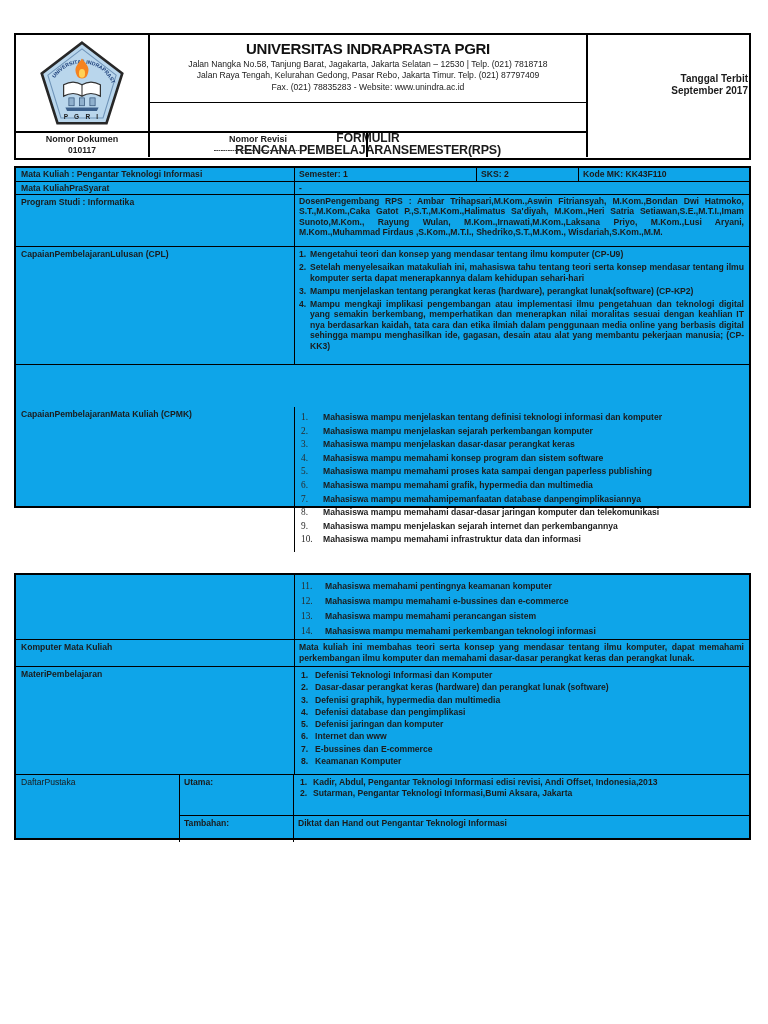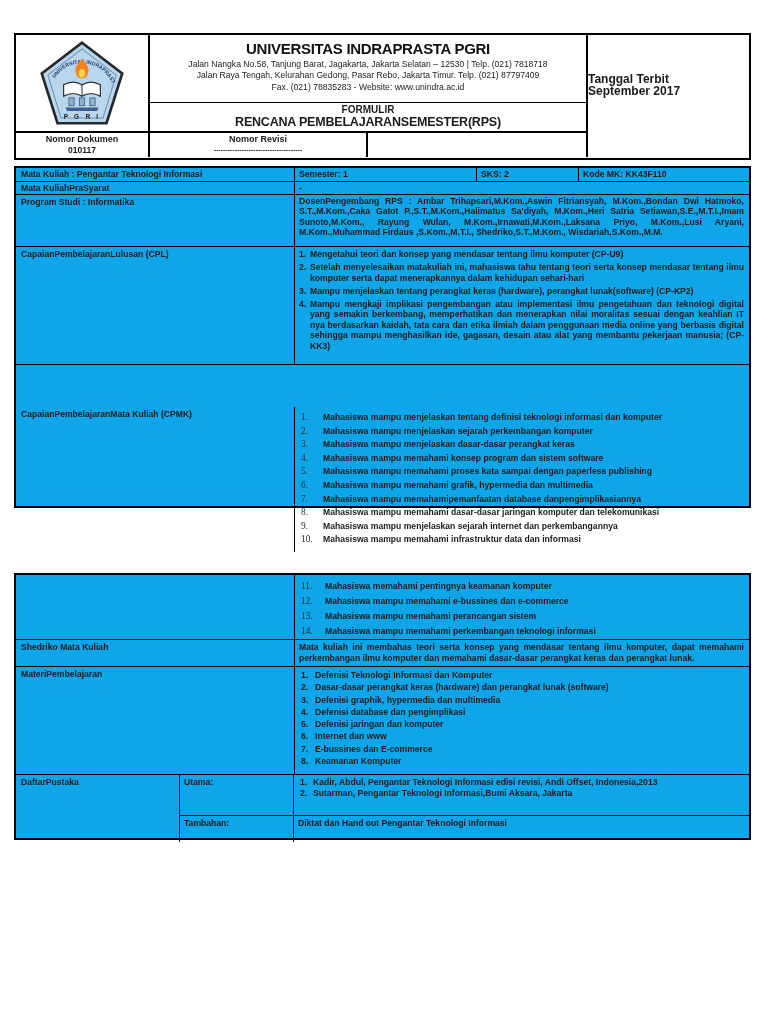--- a/index.html
+++ b/index.html
@@ -14,23 +14,23 @@
     border:2.5px solid #000;
     display:grid;
     grid-template-columns:134px 218px 218px 162px;
     grid-template-rows:68px 30px 24px;
   }
   .h-logo { grid-column:1; grid-row:1 / span 2; border-right:2px solid #000; border-bottom:2px solid #000; display:flex; align-items:center; justify-content:center; }
   .h-mid  { grid-column:2 / span 2; grid-row:1; border-bottom:1.5px solid #000; text-align:center; padding-top:3px; }
   .h-univ { font-size:15px; font-weight:bold; letter-spacing:-0.3px; line-height:21px; color:#111; }
   .h-addr { font-size:8.6px; line-height:11.3px; color:#222; }
   .h-form { grid-column:2 / span 2; grid-row:2; border-bottom:2px solid #000; text-align:center; padding-top:2px; }
-  .h-form-type { font-size:10px; font-weight:bold; line-height:10px; }
+  .h-form-type { font-size:12px; font-weight:bold; line-height:10px;margin-top:28px; }
   .h-form-title{ font-size:12.5px; font-weight:bold; line-height:15px; letter-spacing:-0.2px; }
-  .h-tgl  { grid-column:4; grid-row:1 / span 3; border-left:2px solid #000; text-align:left; padding-top:38px; font-size:12px; font-weight:bold; line-height:12px; }
+  .h-tgl  { grid-column:4; grid-row:1 / span 3; border-left:2px solid #000; text-align:right; padding-top:38px; font-size:10px; font-weight:bold; line-height:12px; }
   .h-b1 { grid-column:1; grid-row:3; border-right:2px solid #000; text-align:center; }
   .h-b2 { grid-column:2; grid-row:3; border-right:2px solid #000; text-align:center; }
   .h-b3 { grid-column:3; grid-row:3; text-align:center; }
   .h-blabel { font-size:9px; font-weight:bold; line-height:11px; padding-top:1px; }
   .h-bvalue { font-size:8.5px; font-weight:bold; line-height:10px; }
   .h-dash  { font-size:7px; font-weight:bold; letter-spacing:0; color:#333; line-height:10px; }
 
   
   .btable { position:absolute; left:14px; width:737px; border:2px solid #000; background:#0ea5e9; }
   .bt1 { top:166px; height:342px; }
@@ -72,21 +72,21 @@
   .cont-list .it { line-height:15px; }
   .cont-list .it::before { width:24px; padding-left:2px; font-family:"Liberation Serif", serif; font-weight:normal; font-size:9.3px; color:#2a2a2a; }
   .materi-list { padding-top:2px; }
   .materi-list .it { line-height:12.3px; }
   .materi-list .it::before { width:14px; padding-left:2px; font-weight:bold; }
   .utama-list { padding-top:2px; }
   .utama-list .it { line-height:11px; }
   .utama-list .it::before { width:13px; padding-left:2px; font-weight:bold; }
 
   
-  .pus-label { width:164px; min-width:164px; border-right:1.5px solid #000; padding:2px 4px 1px 5px; font-size:8.6px; font-weight:bold; }
+  .pus-label { width:164px; min-width:164px; border-right:1.5px solid #000; padding:2px 4px 1px 5px; font-size:8.6px; font-weight:normal; }
   .pus-right { flex:1; display:flex; flex-direction:column; }
   .pus-subrow { display:flex; flex:none; }
   .pus-subrow.first { height:41px; border-bottom:1.5px solid #000; }
   .pus-subrow.second { flex:1; }
   .pus-sublabel { width:114px; min-width:114px; border-right:1.5px solid #000; padding:2px 4px; font-size:8.6px; font-weight:bold; }
   .pus-content { flex:1; padding:2px 5px 1px 4px; font-size:8.6px; font-weight:bold; line-height:11px; }
 </style>
 </head>
 <body>
 
@@ -229,21 +229,21 @@
         <div class="it">
             <span>Mahasiswa mampu memahami perancangan sistem</span>
           </div>
         <div class="it">
             <span>Mahasiswa mampu memahami perkembangan teknologi informasi</span>
           </div>
       </div>
     </div>
 
     <div class="brow r-desk">
-      <div class="cell-label">Shedriko Mata Kuliah</div>
+      <div class="cell-label">Komputer Mata Kuliah</div>
       <div class="cell-content desk-text">Mata kuliah ini membahas teori serta konsep yang mendasar tentang ilmu komputer, dapat memahami perkembangan ilmu komputer dan memahami dasar-dasar perangkat keras dan perangkat lunak.</div>
     </div>
 
     <div class="brow r-mat">
       <div class="cell-label">MateriPembelajaran</div>
       <div class="cell-content numlist materi-list">
         <div class="it">
             <span>Defenisi Teknologi Informasi dan Komputer</span>
           </div>
         <div class="it">

